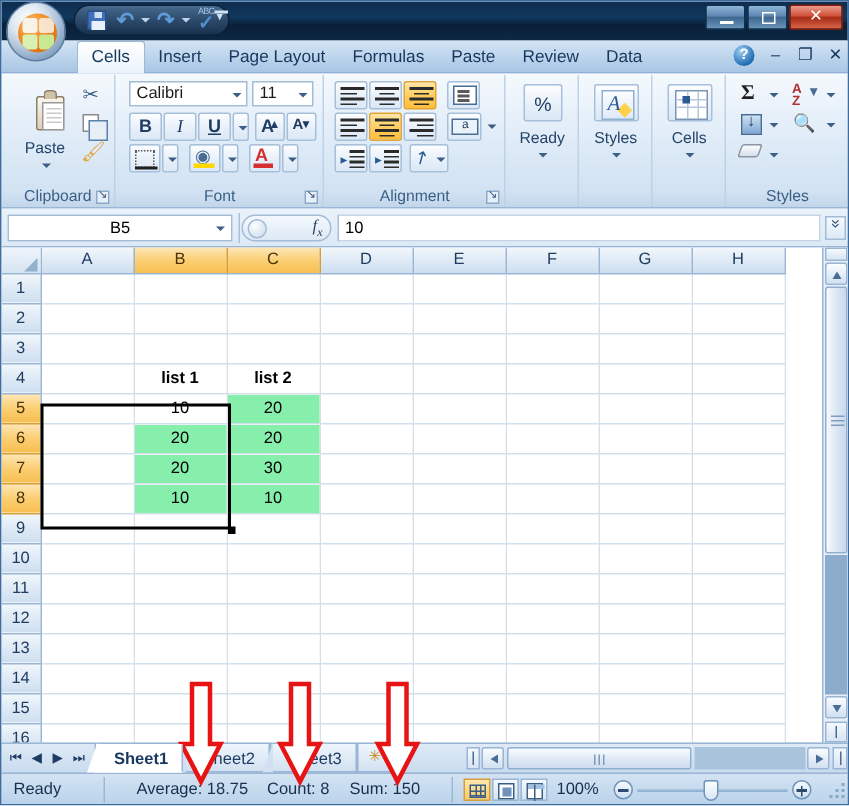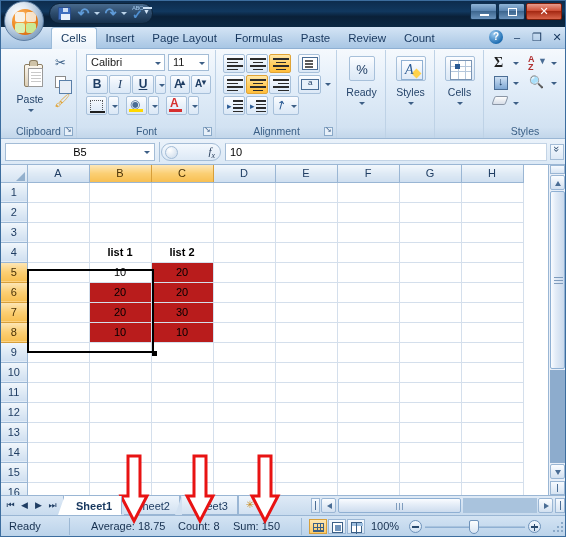--- a/index.html
+++ b/index.html
@@ -300,21 +300,21 @@
   }
   th.rowhead.sel {
     background: linear-gradient(180deg,#fde7b8 0%,#fbcf74 50%,#f7bf52 100%);
     color:#4a3207; border-bottom:1px solid #d79f3a;
   }
   td.cell {
     height:20px; border-right:1px solid #d4dfec; border-bottom:1px solid #d4dfec;
     font-size:11px; color:#000; text-align:center; background:#fff;
     position:relative;
   }
-  td.cell.selected { background:#b91c1c; }
+  td.cell.selected { background:#86efac; }
   td.cell.active   { background:#ffffff; }
   td.cell.bold { font-weight:bold; }
 
   
   .sel-outline {
     position:absolute; border:2px solid #000; pointer-events:none;
   }
   .sel-handle {
     position:absolute; width:5px; height:5px; background:#000;
   }
@@ -498,21 +498,21 @@
   </div>
 
   <div class="tabstrip">
     <div class="tabs">
       <div class="tab active">Cells</div>
       <div class="tab">Insert</div>
       <div class="tab">Page Layout</div>
       <div class="tab">Formulas</div>
       <div class="tab">Paste</div>
       <div class="tab">Review</div>
-      <div class="tab">Count</div>
+      <div class="tab">Data</div>
     </div>
     <div class="tab-right">
       <div class="help-icon">?</div>
       <div class="mini-btn">–</div>
       <div class="mini-btn">❐</div>
       <div class="mini-btn">✕</div>
     </div>
   </div>
 
   <div class="ribbon">

